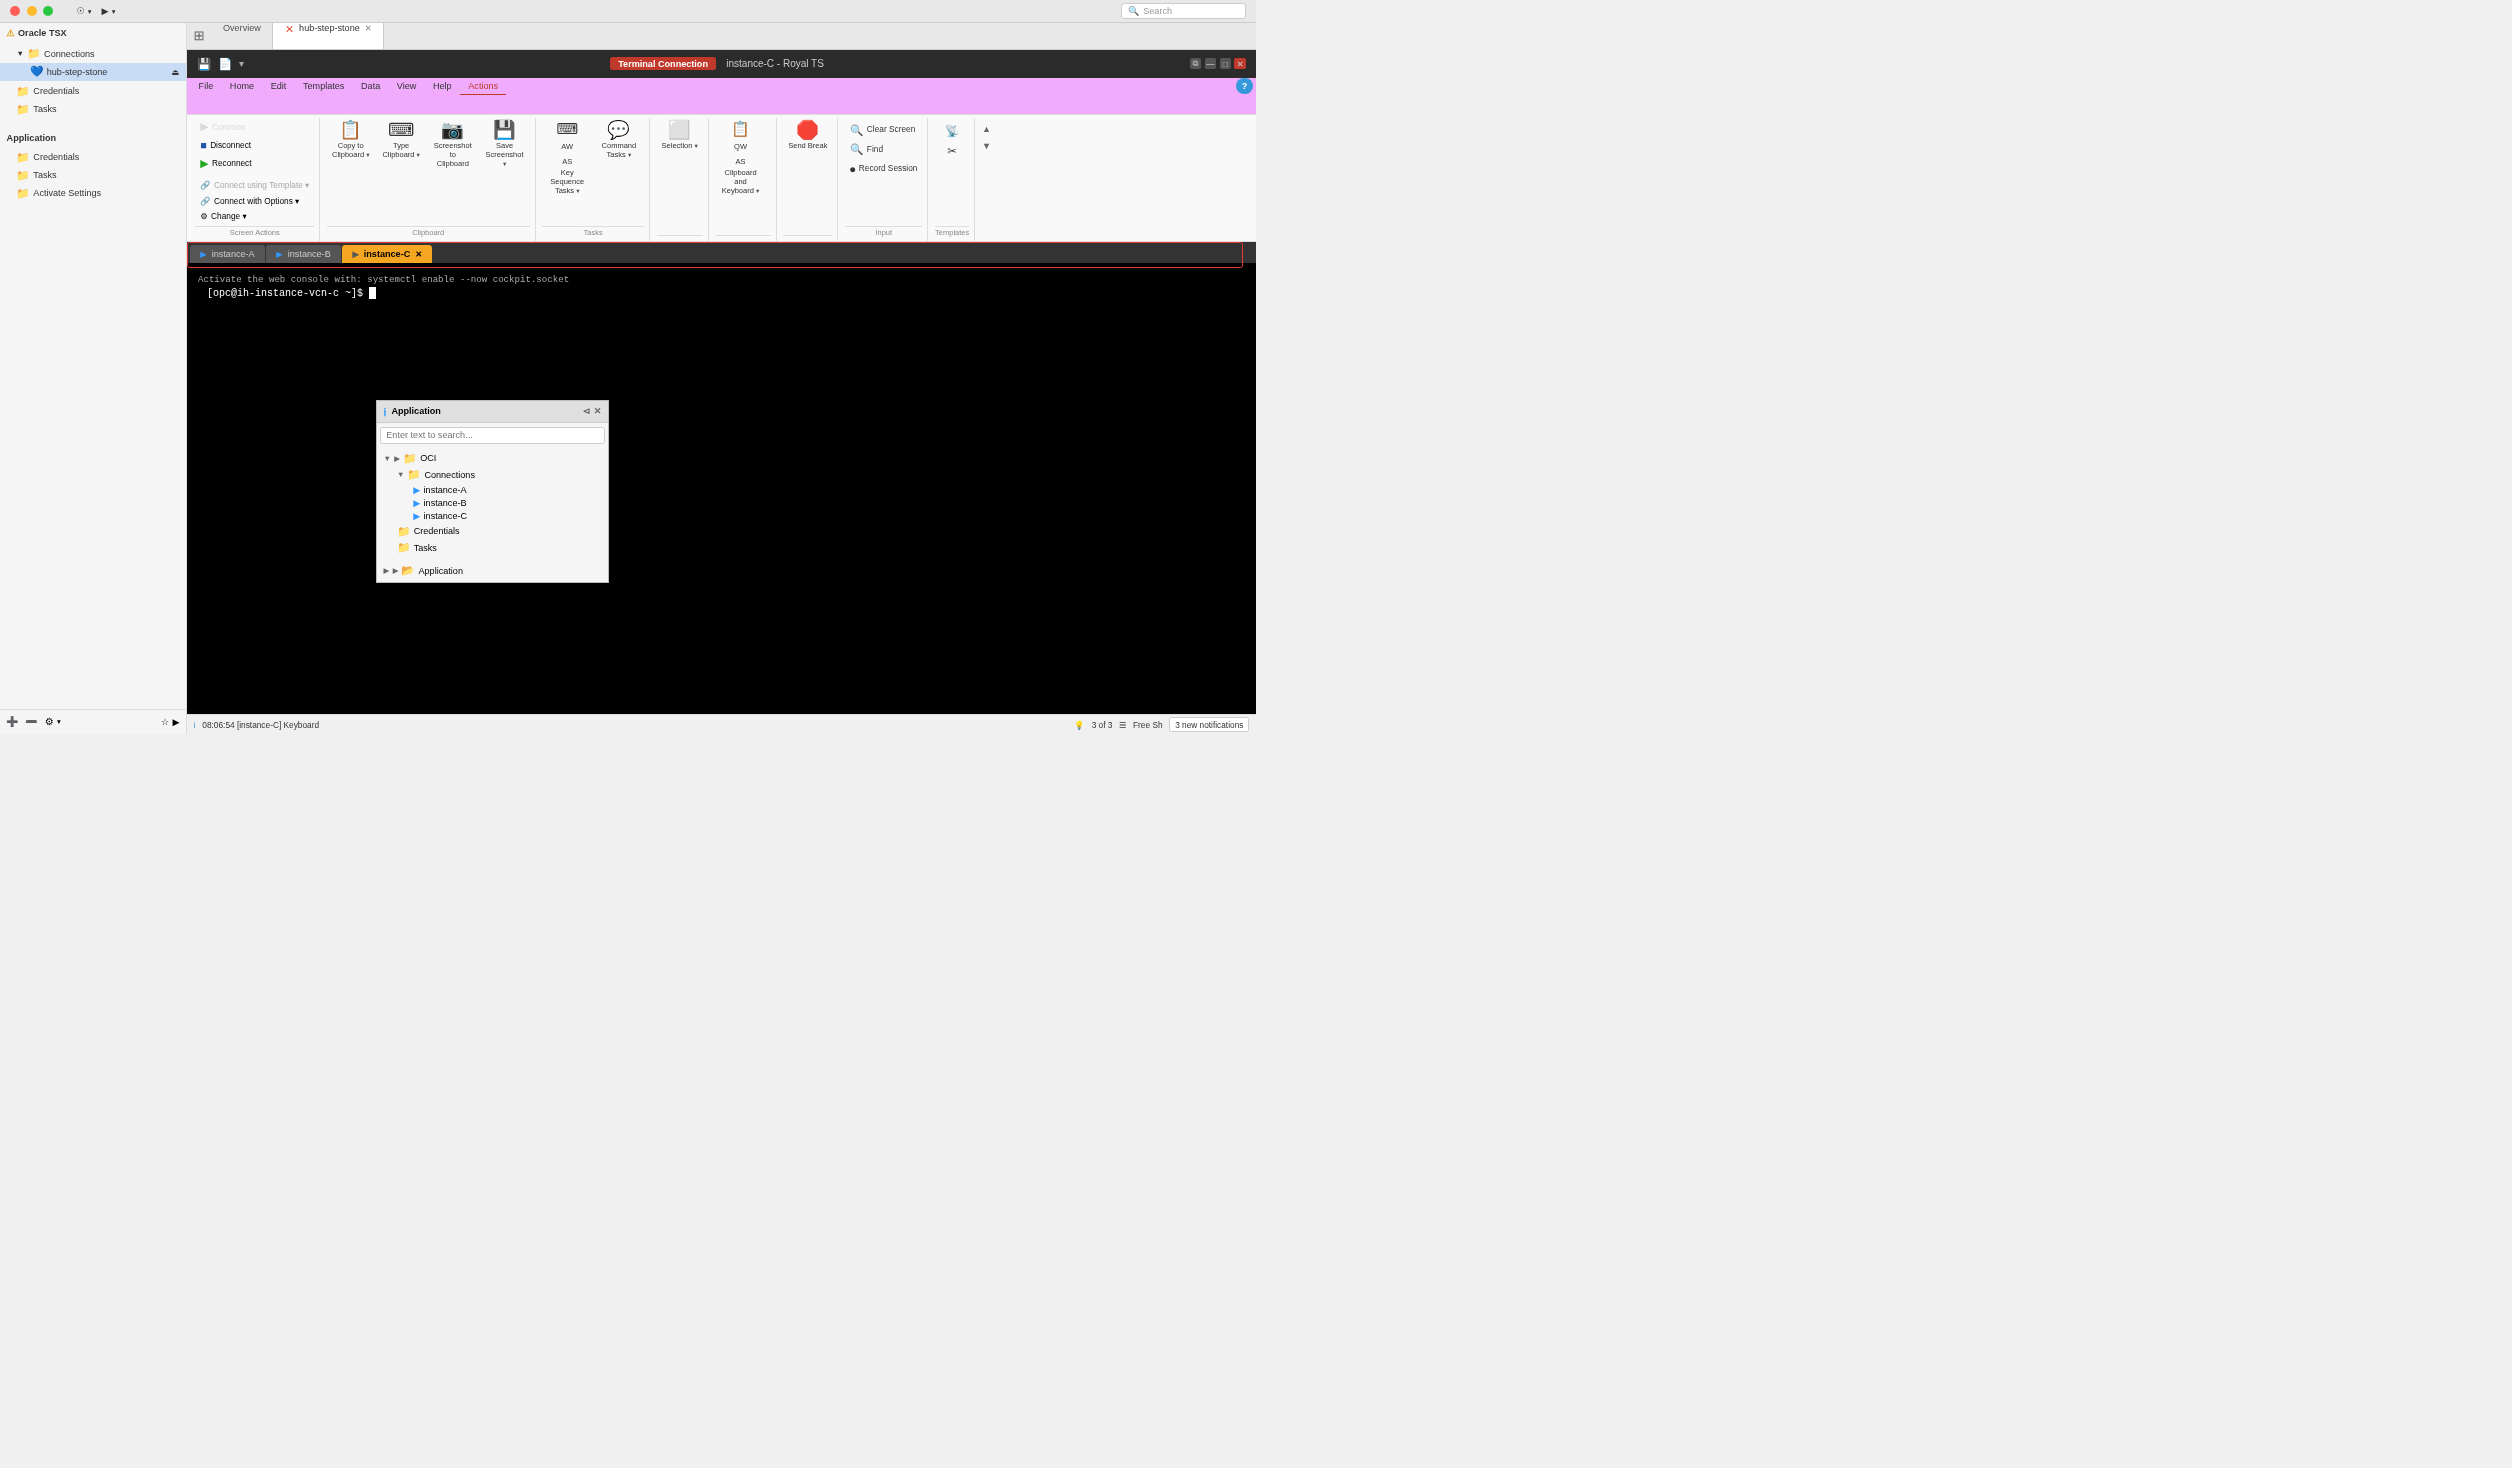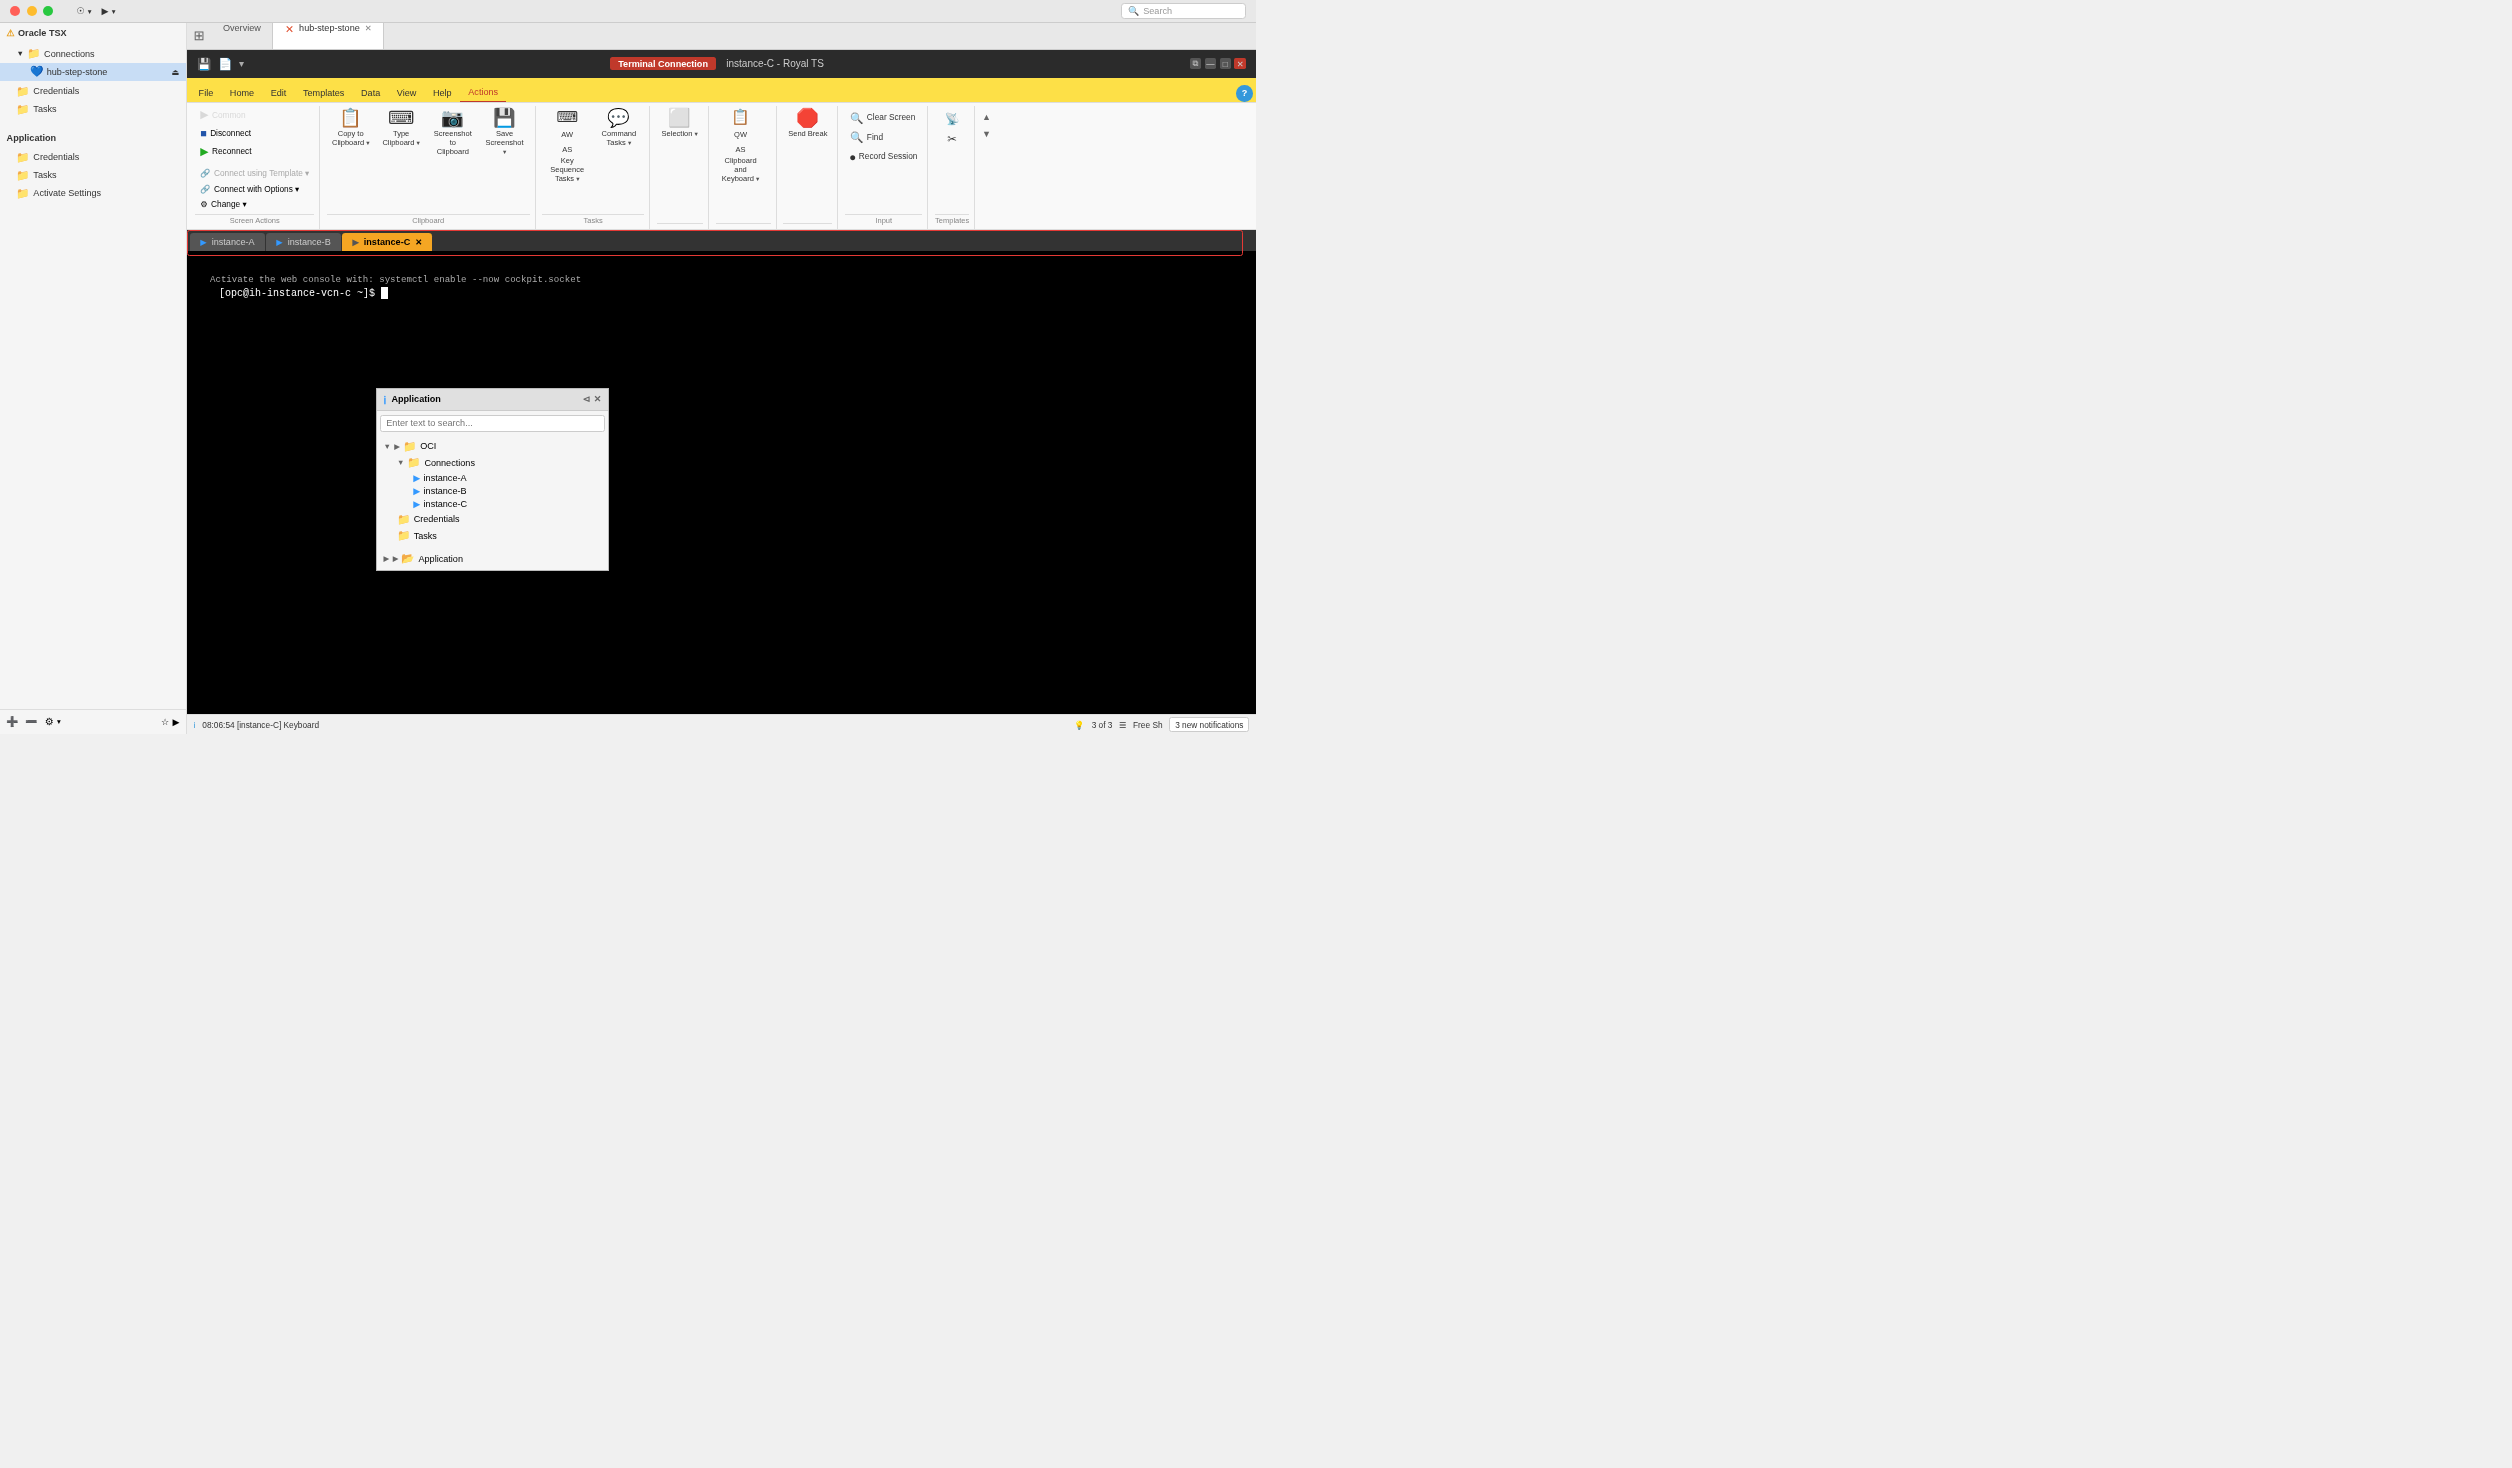--- a/index.html
+++ b/index.html
@@ -55,21 +55,21 @@
       display: flex;
       align-items: center;
       padding: 0 10px;
       gap: 6.6px;
     }
     .window-title-left { display: flex; align-items: center; gap: 6.6px; }
     .win-btn { width: 11.6px; height: 11.6px; background: #555; border-radius: 1.7px; display: inline-flex; align-items: center; justify-content: center; font-size: 8.3px; color: #ccc; cursor: pointer; }
     .terminal-conn-badge { background: #c0392b; color: #fff; padding: 1.7px 8.3px; border-radius: 2.5px; font-size: 9.1px; font-weight: bold; }
 
     
-    .ribbon-tabs { display: flex; align-items: flex-end; background: #fde047; border-bottom: 0.8px solid #ddd; height: 25px; padding: 0 3.3px; }
+    .ribbon-tabs { display: flex; align-items: flex-start; background: #f0abfc; border-bottom: 0.8px solid #ddd; height: 37px; padding: 0 3.3px; }
     .ribbon-tab { padding: 3.3px 8.3px; font-size: 9.1px; cursor: pointer; color: #333; }
     .ribbon-tab.active { color: #c0392b; border-bottom: 1.7px solid #c0392b; }
     .ribbon-help { margin-left: auto; width: 16.6px; height: 16.6px; background: #3498db; border-radius: 50%; color: #fff; display: flex; align-items: center; justify-content: center; font-size: 9.1px; font-weight: bold; cursor: pointer; }
 
     
     .ribbon-toolbar {
       background: #f9f9f9;
       border-bottom: 1.7px solid #ddd;
       display: flex;
       align-items: stretch;
@@ -138,21 +138,21 @@
     .session-tab.active { background: #f5a623; color: #000; font-weight: bold; }
     .session-tab-close { font-size: 8.3px; cursor: pointer; }
 
     
     .terminal-area {
       flex: 1;
       background: #000;
       color: #ccc;
       font-family: 'Courier New', monospace;
       font-size: 10px;
-      padding: 23px;
+      padding: 11px;
       overflow: hidden;
       position: relative;
     }
     .terminal-line { line-height: 1.4; }
     .terminal-prompt { color: #fff; margin-left: 9px; }
     .terminal-cursor { display: inline-block; width: 6.6px; height: 11.6px; background: #fff; vertical-align: text-bottom; }
 
     
     .status-bar {
       height: 20px;

